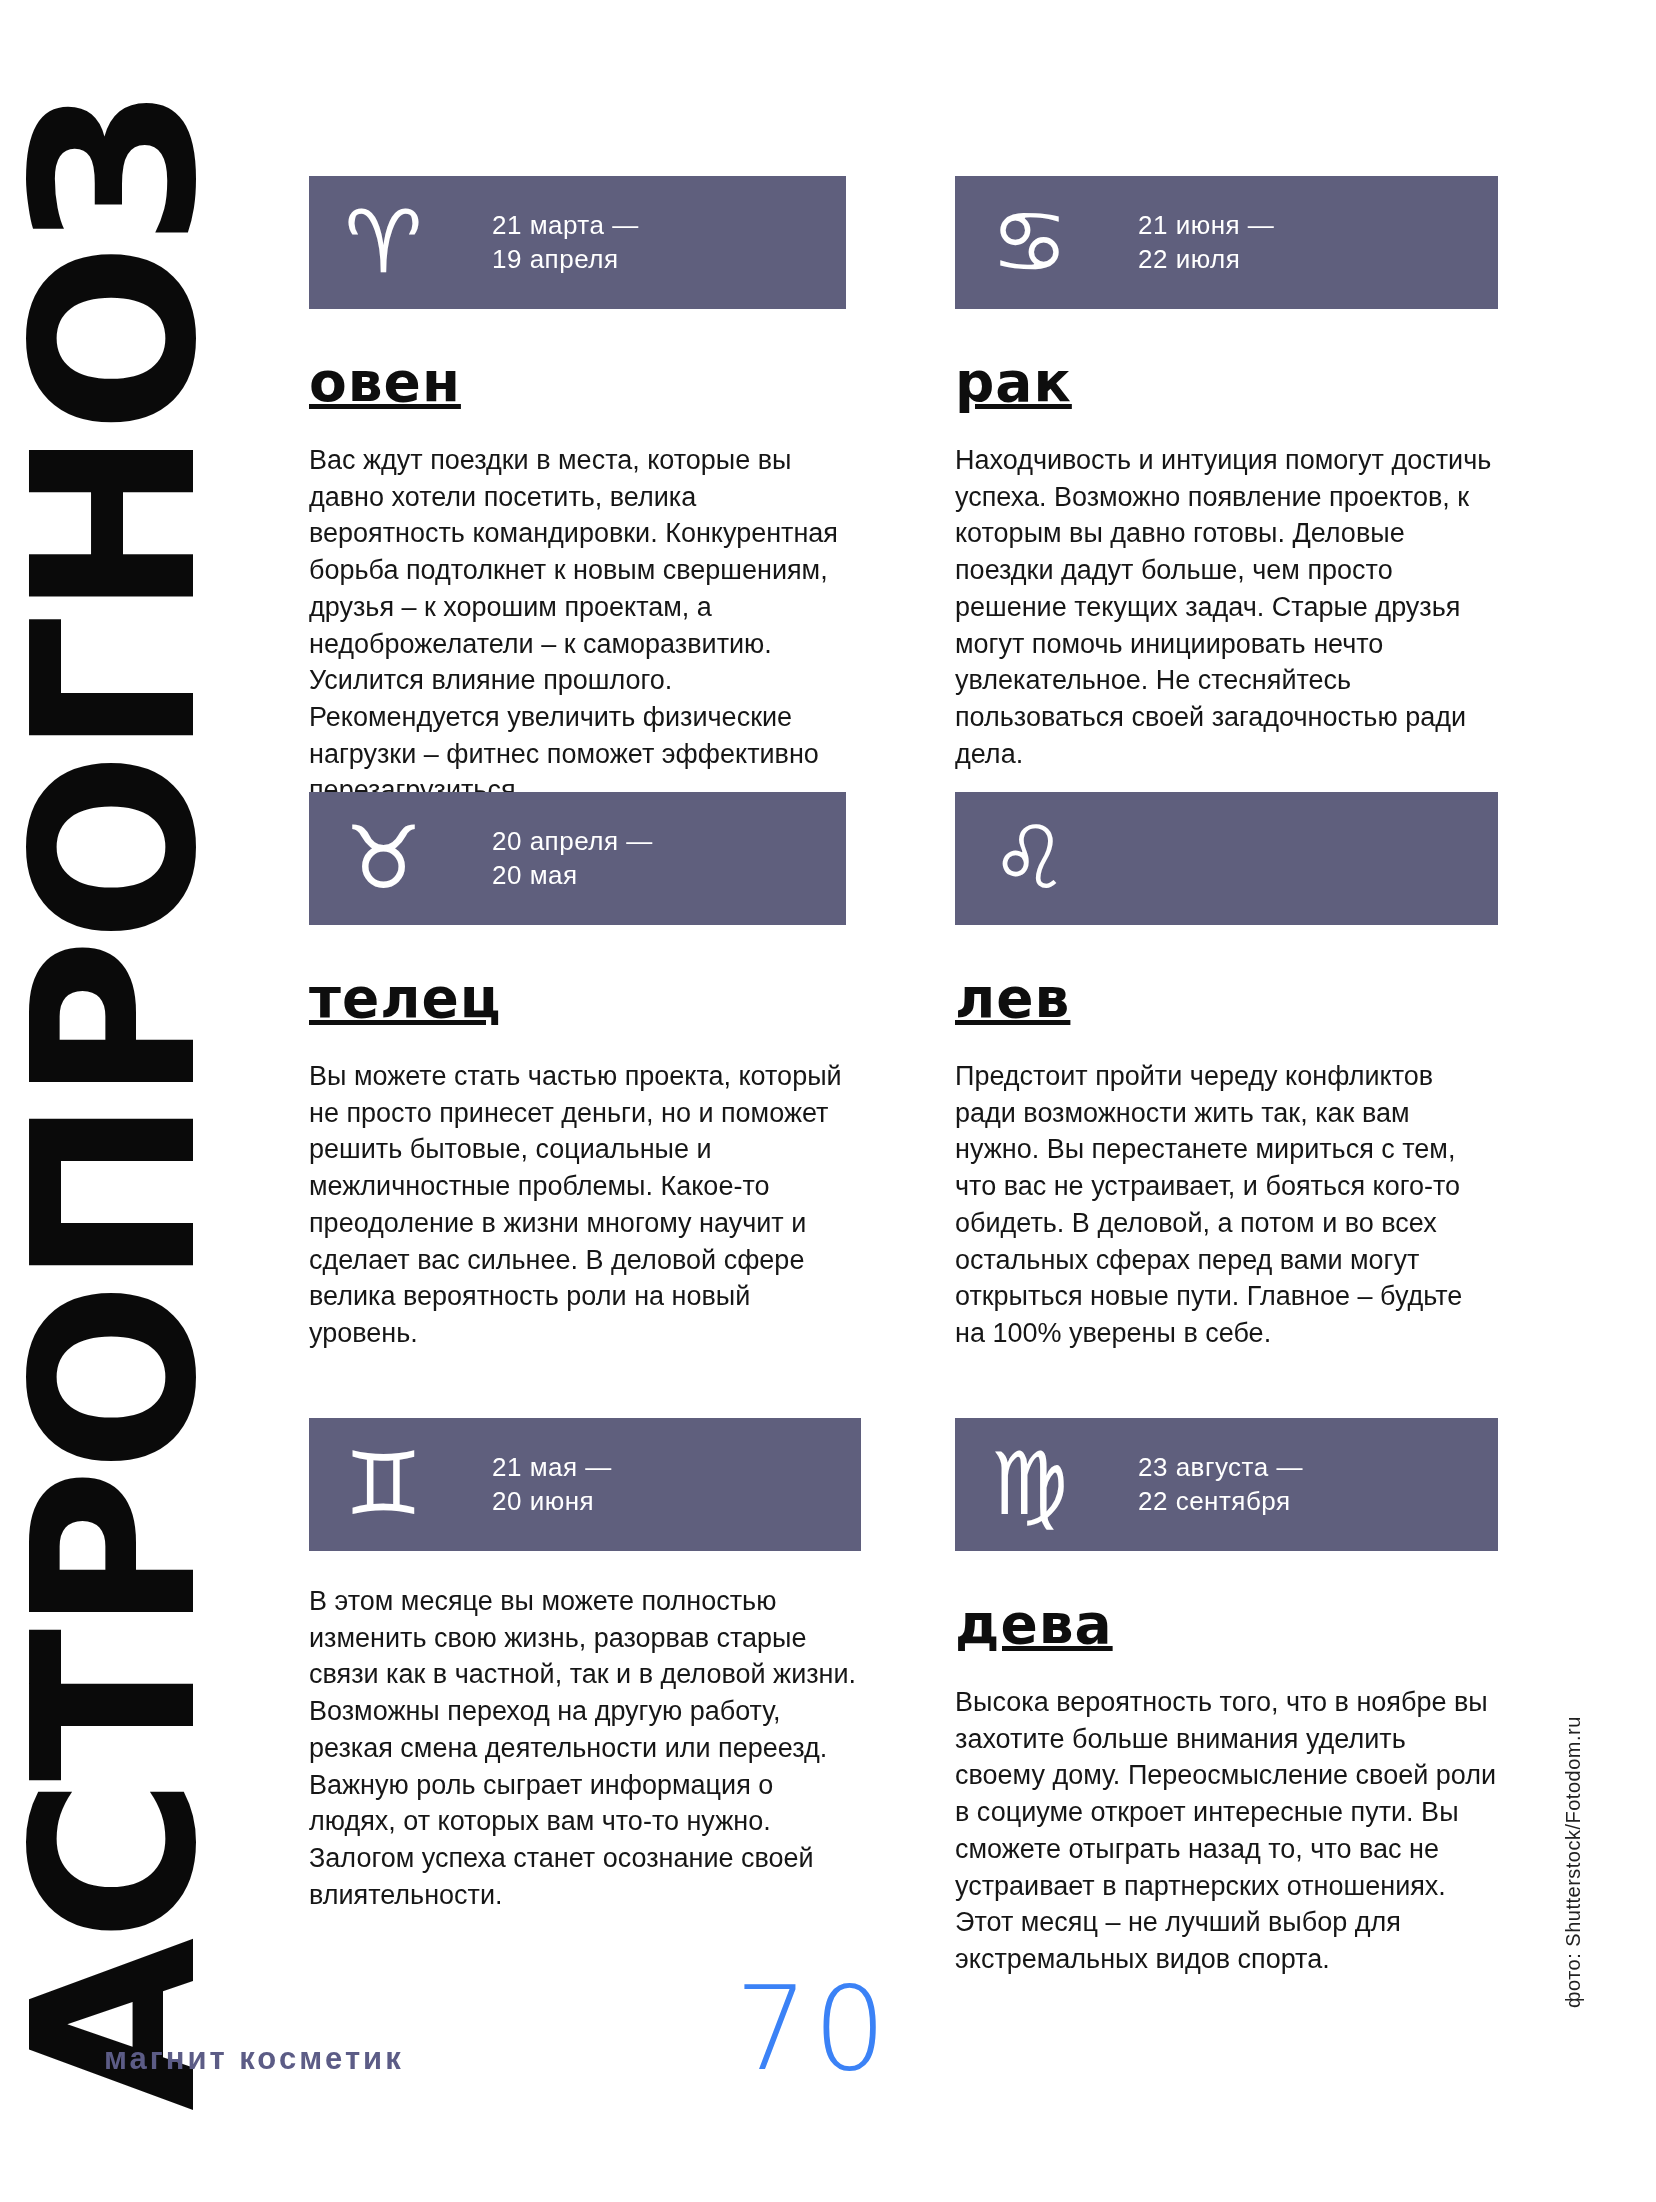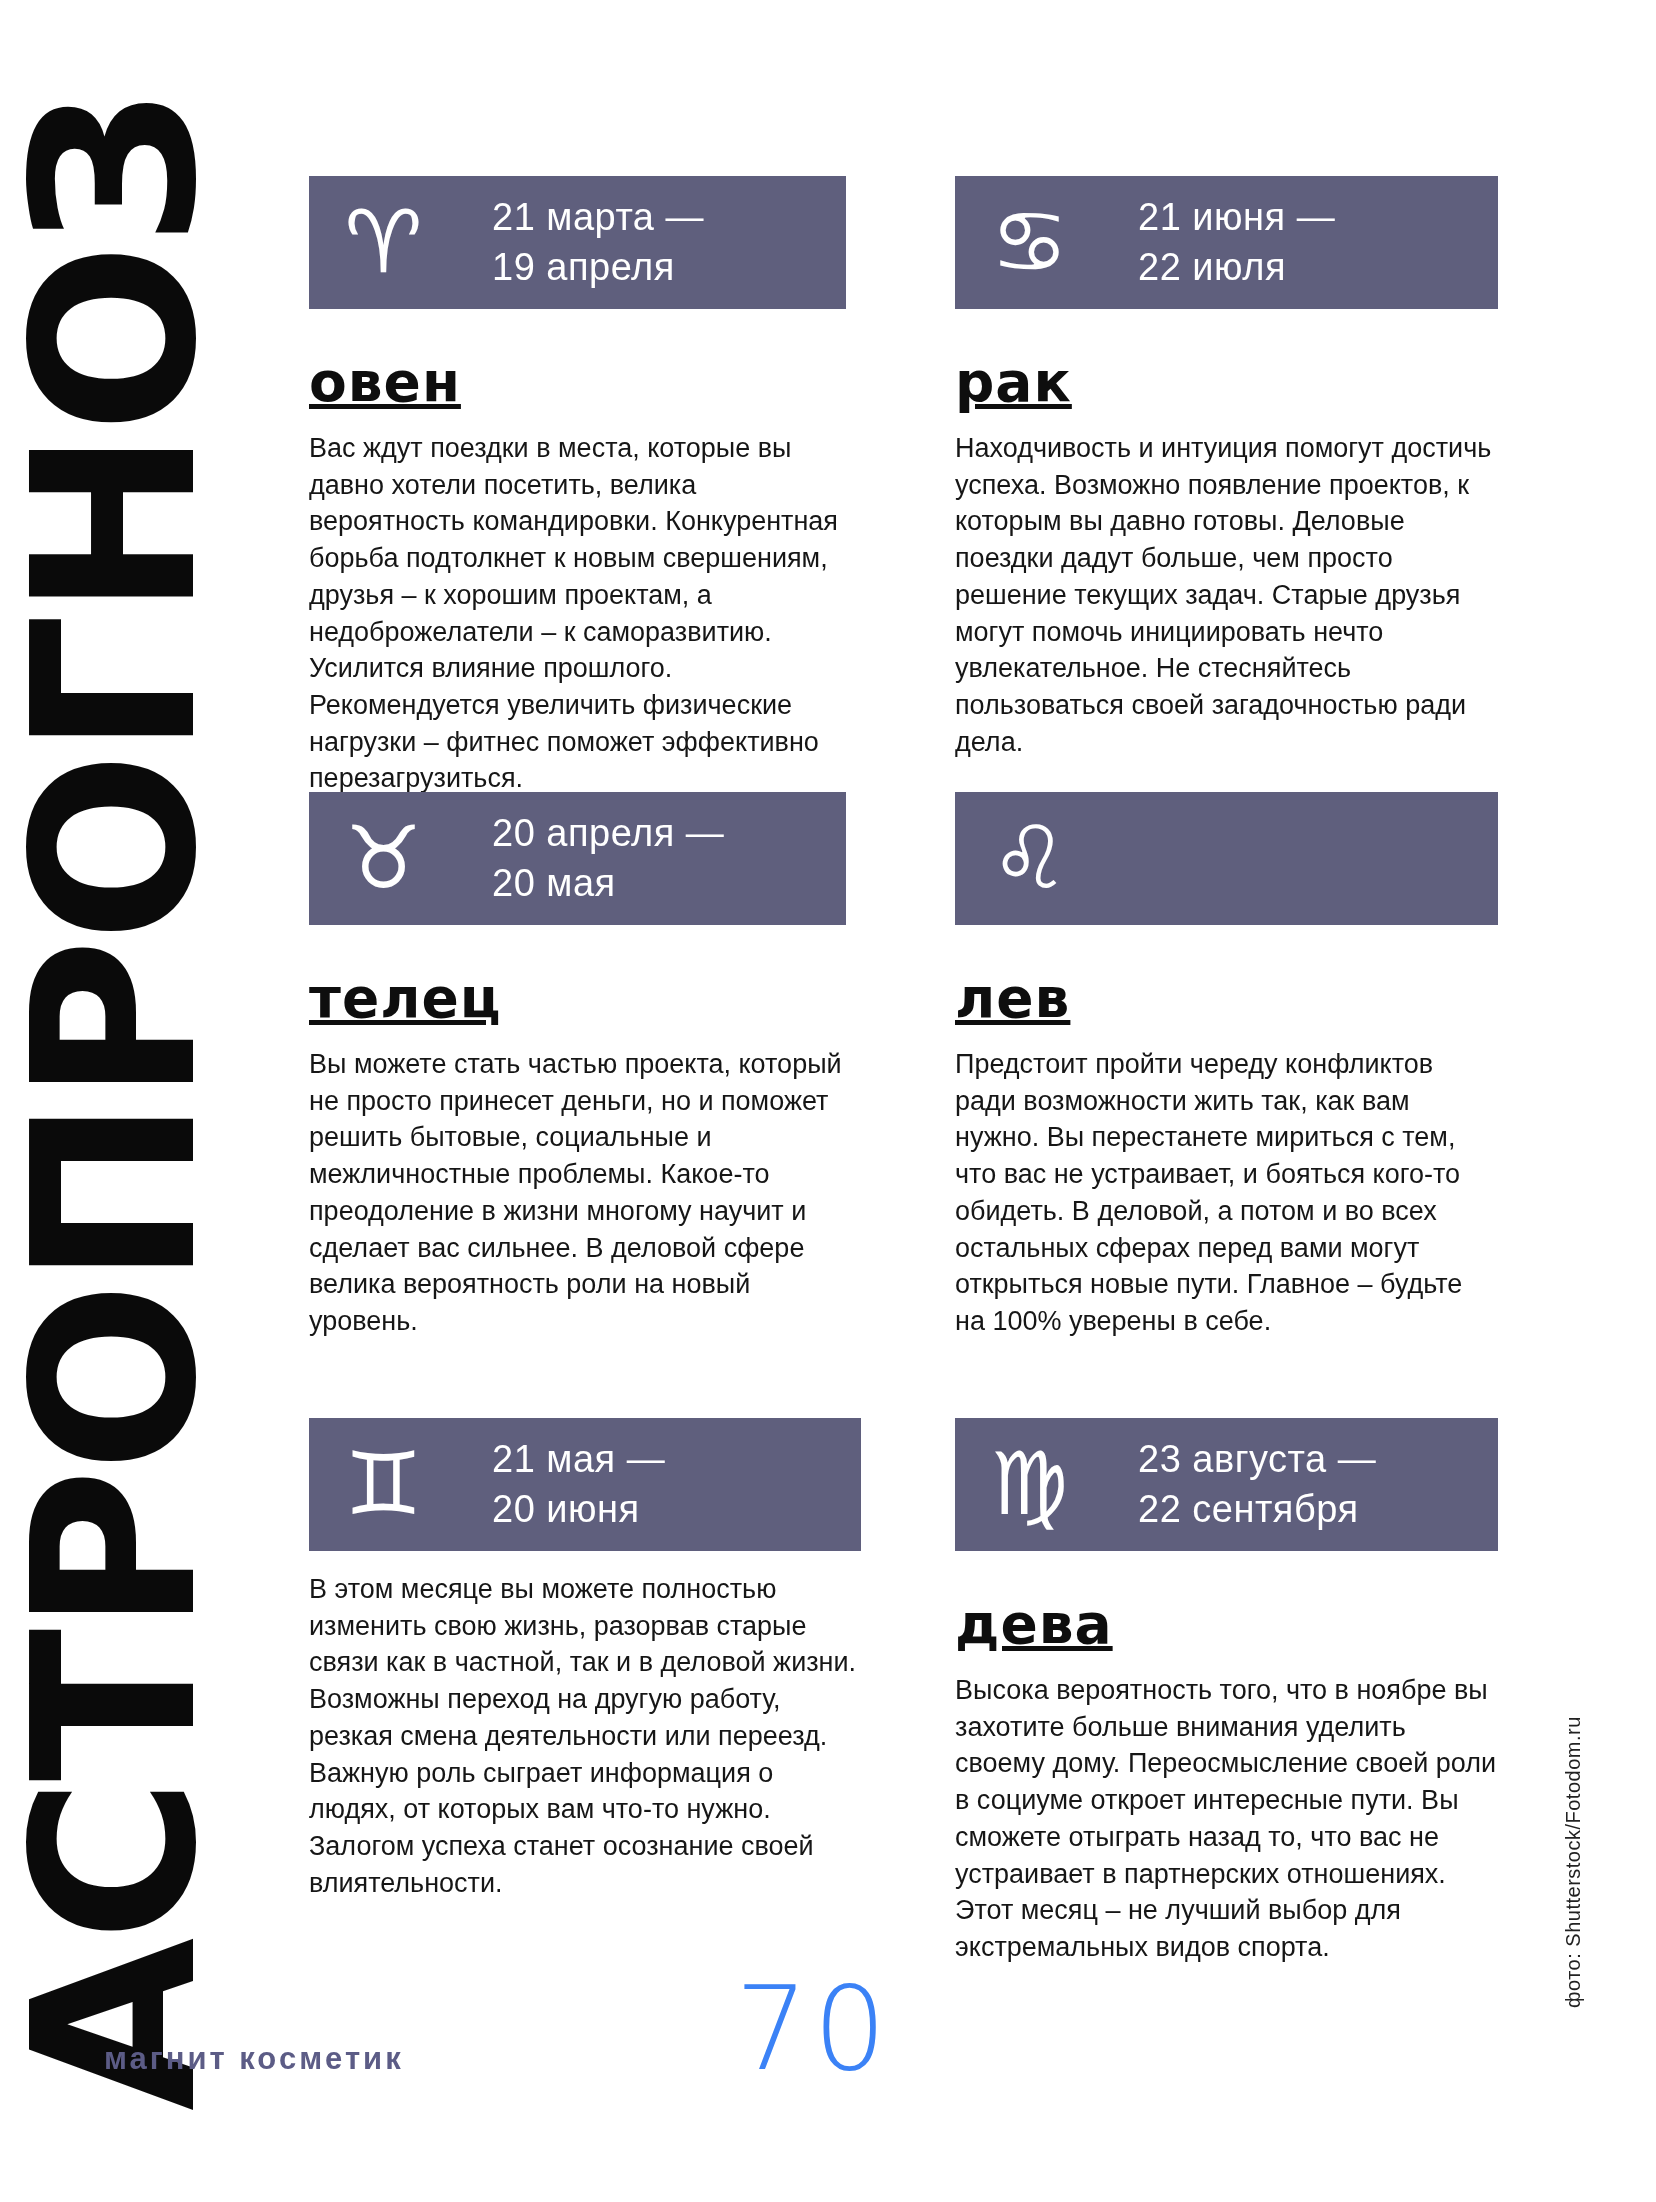--- a/index.html
+++ b/index.html
@@ -54,39 +54,39 @@
     display:flex;
     align-items:center;
     justify-content:center;
     font-family:"DejaVu Sans", sans-serif;
     font-size:87px;
     line-height:1;
     color:#ffffff;
   }
   .band .dates {
     margin-left:34px;
-    font-size:38px;
+    font-size:26px;
     line-height:1.3;
     letter-spacing:0.5px;
     font-weight:normal;
   }
 
   .sign-name {
     margin-top:46px;
     font-family:"DejaVu Sans", sans-serif;
     font-weight:bold;
     font-size:55px;
     letter-spacing:1px;
     color:#0e0e0e;
     line-height:1;
     text-decoration:underline;
   }
 
   .body-text {
-    margin-top:20px;
+    margin-top:32px;
     font-size:27px;
     line-height:1.36;
     color:#161616;
   }
 
   
   .brand {
     position:absolute;
     left:104px; top:2041px;
     font-size:31px;

